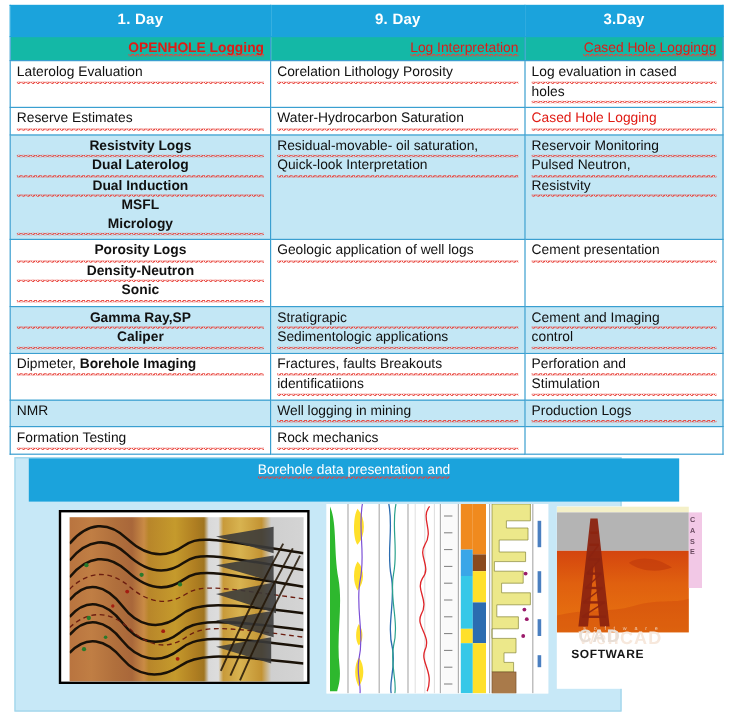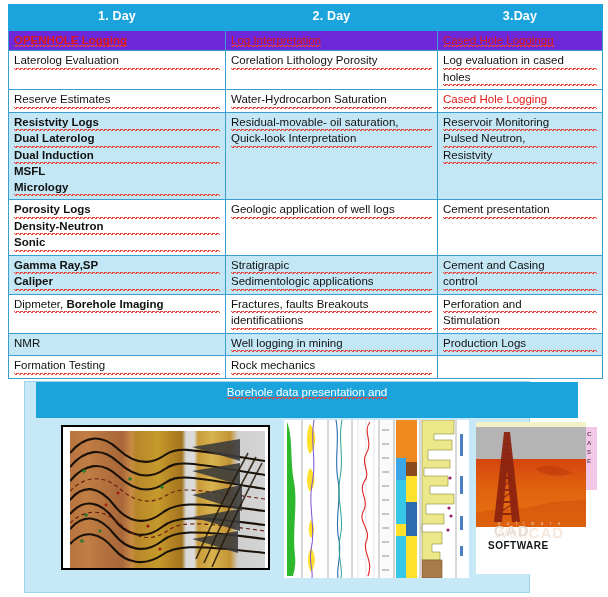--- a/index.html
+++ b/index.html
@@ -42,51 +42,51 @@
     background: #1ba3dc;
     color: #ffffff;
     font-weight: bold;
     font-size: 12.5px;
     text-align: center;
     padding: 4px 0 5px 0;
     border: 1px solid #1ba3dc;
     letter-spacing: .2px;
   }
   .sub-row td {
-    background: #6d28d9;
+    background: #14b8a6;
     color: #e01b14;
     font-weight: bold;
     font-size: 11.5px;
-    padding-top: 2px; padding-bottom: 2px;
+    padding-top: 2px; padding-bottom: 2px; text-align: right;
   }
   .sub-row td.reg { font-weight: normal; }
 
   tr.shade td { background: #c3e7f5; }
   tr.plain td { background: #ffffff; }
 
-  .b   { font-weight: bold; }
+  .b   { font-weight: bold; text-align: center; }
   .red { color: #e01b14; }
   .ln  { display: block; }
 
   
   .sq {
     background-image: repeating-linear-gradient(
       135deg,
       #e8443c 0px, #e8443c 1px,
       rgba(0,0,0,0) 1px, rgba(0,0,0,0) 2px);
     background-repeat: repeat-x;
     background-size: 4px 2px;
     background-position: 0 100%;
     padding-bottom: 1px;
   }
 
   
   .panel {
     position: absolute;
-    left: 24px; top: 381px;
+    left: 12px; top: 381px;
     width: 506px; height: 212px;
     background: #c7e8f7;
     border: 1px solid #9fd4ea;
     padding-left: 32px;
   }
   .banner {
     position: absolute;
     left: 11px; top: 0px;
     width: 542px; height: 36px;
     background: #1ba3dc;
@@ -188,21 +188,21 @@
 
   <table class="tbl">
     <colgroup>
       <col class="c1">
         <col class="c2">
         <col class="c3">
     </colgroup>
     <thead>
       <tr class="hdr-row">
         <th>1.    Day</th>
-        <th>2.    Day</th>
+        <th>9.    Day</th>
         <th>3.Day</th>
       </tr>
     </thead>
     <tbody>
       <tr class="sub-row">
         <td><span class="sq">OPENHOLE Logging</span></td>
         <td class="reg"><span class="sq">Log Interpretation</span></td>
         <td class="reg"><span class="sq">Cased Hole Loggingg</span></td>
       </tr>
 
@@ -269,21 +269,21 @@
       <tr class="shade">
         <td>
           <span class="ln sq b">Gamma Ray,SP</span>
           <span class="ln sq b">Caliper</span>
         </td>
         <td>
           <span class="ln sq">Stratigrapic</span>
           <span class="ln sq">Sedimentologic  applications</span>
         </td>
         <td>
-          <span class="ln sq">Cement and Casing</span>
+          <span class="ln sq">Cement and Imaging</span>
           <span class="ln sq">control</span>
         </td>
       </tr>
 
       <tr class="plain">
         <td>
           <span class="ln sq"><span><span>Dipmeter, </span><span style="font-weight: bold;">Borehole Imaging</span></span></span>
         </td>
         <td>
           <span class="ln sq">Fractures, faults Breakouts</span>

